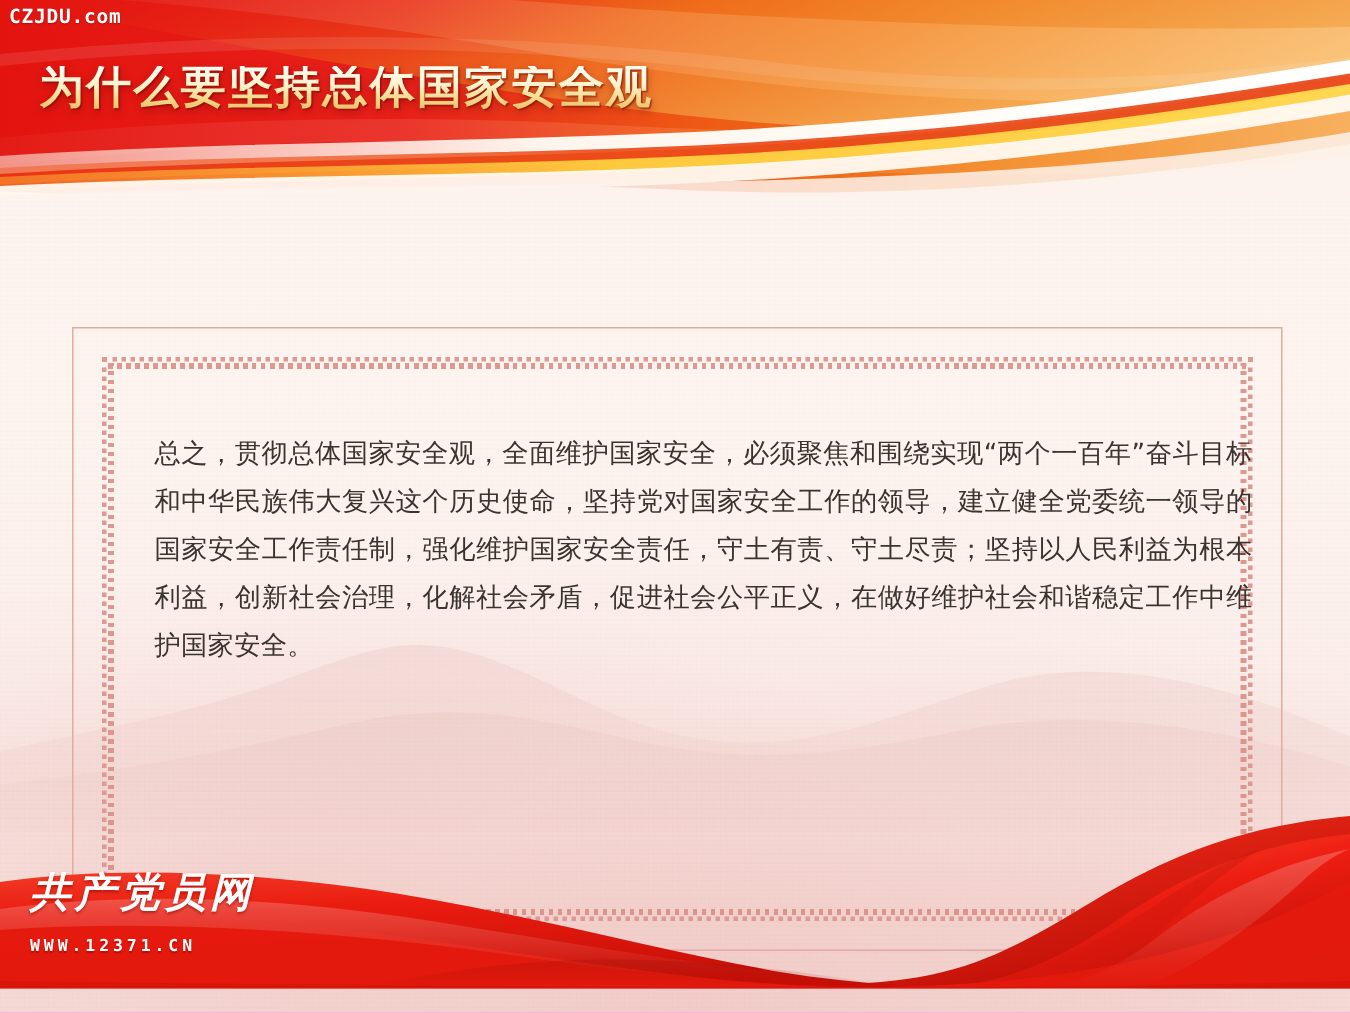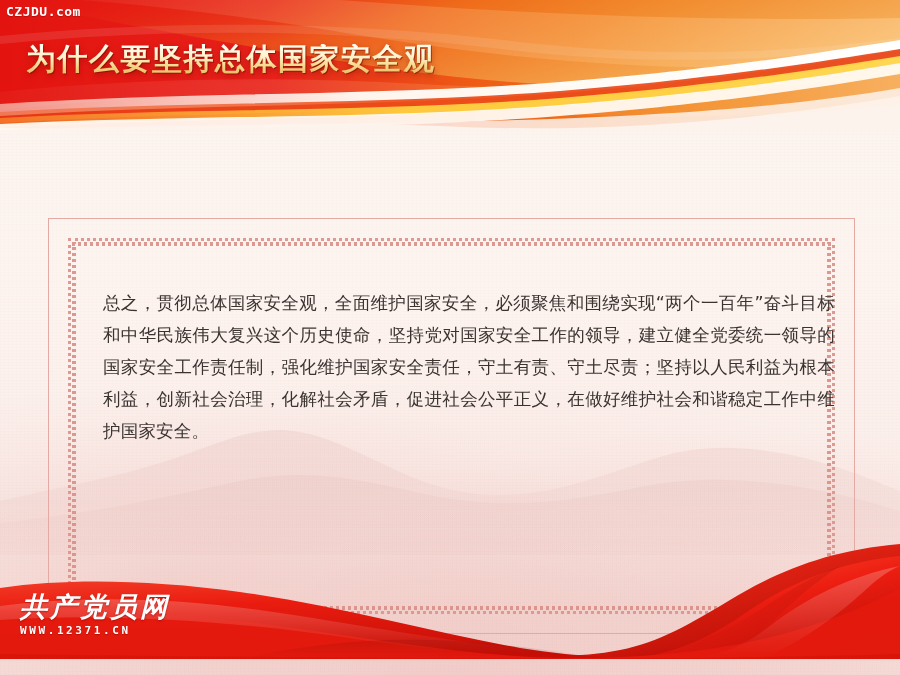--- a/index.html
+++ b/index.html
@@ -147,21 +147,21 @@
     letter-spacing: 3px;
     line-height: 1.05;
     font-style: italic;
     text-shadow: 0 1px 2px rgba(130,0,0,0.5);
   }
   .footer-logo-url {
     font-family: "DejaVu Sans Mono", "Liberation Mono", monospace;
     font-size: 11px;
     font-weight: bold;
     letter-spacing: 2.6px;
-    margin-top: 3px;
+    margin-top: 14px;
     text-shadow: 0 1px 1px rgba(130,0,0,0.5);
   }
 </style>
 </head>
 <body>
 
 <div id="slide">
 
   <div class="bg-base"></div>
 

